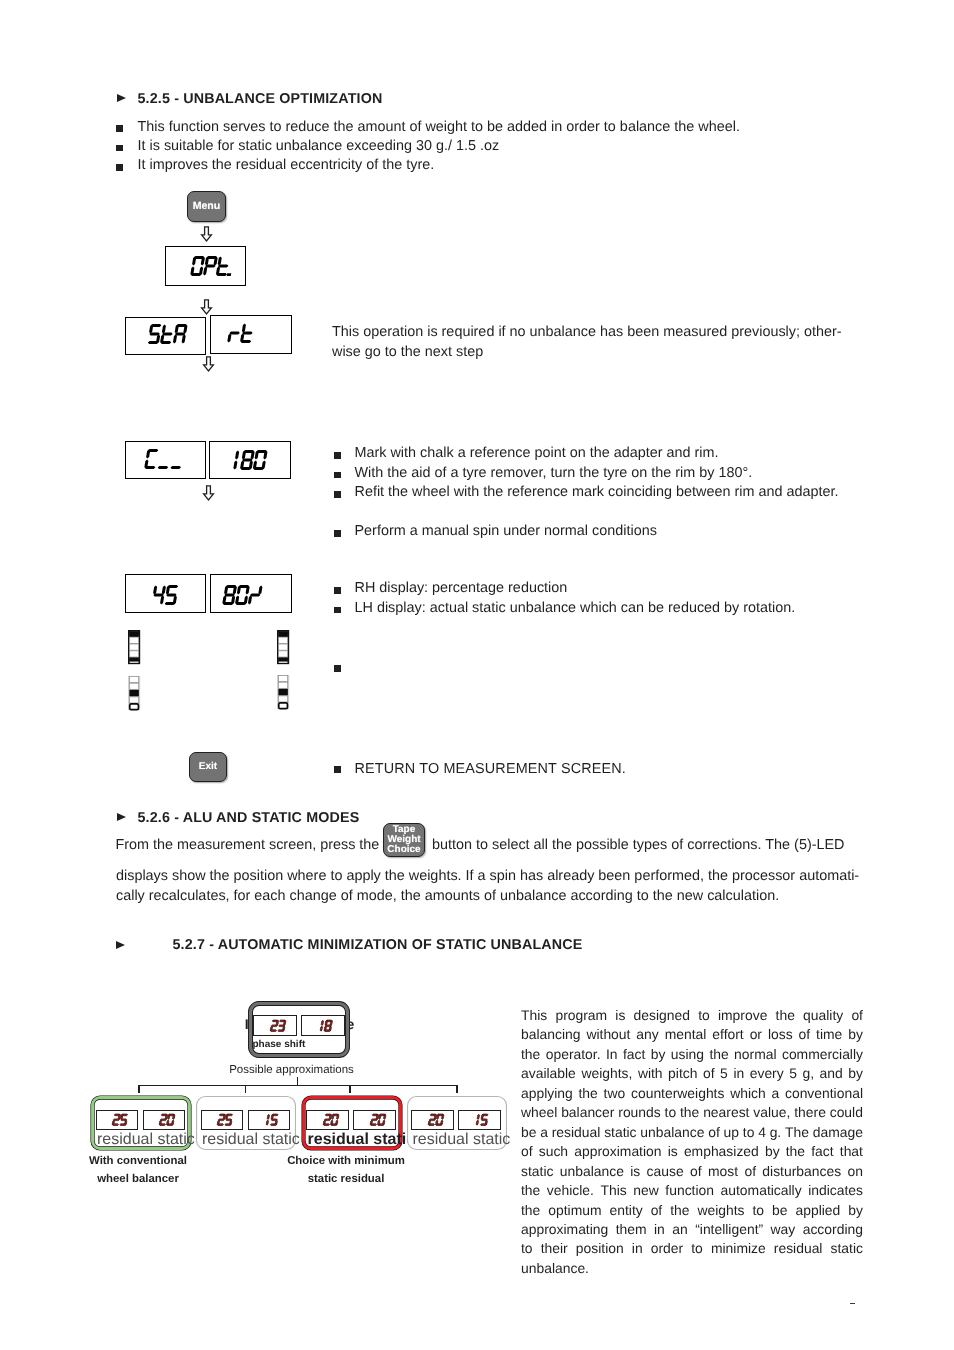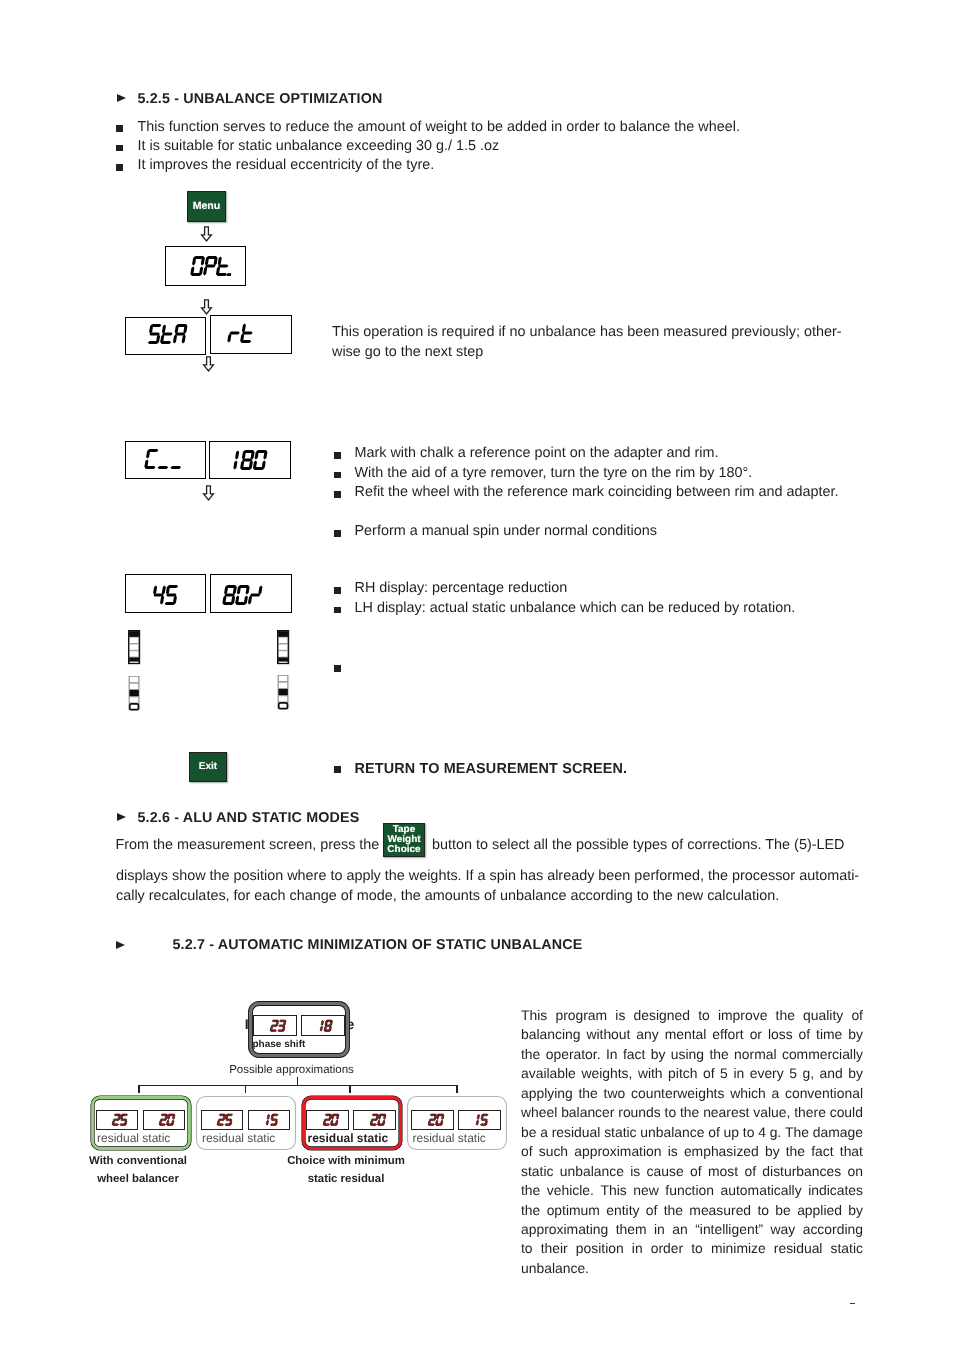--- a/index.html
+++ b/index.html
@@ -10,43 +10,43 @@
   .page{position:relative;width:954px;height:1350px;overflow:hidden;background:#fff;}
   .abs{position:absolute;}
 
   
   .head{font-size:14.3px;font-weight:bold;letter-spacing:0.15px;white-space:nowrap;}
   .tri{width:0;height:0;border-left:9.2px solid #231f20;border-top:4.6px solid transparent;border-bottom:4.6px solid transparent;}
 
   
   .bsq{width:6.5px;height:6.5px;background:#231f20;}
   .btxt{font-size:14.4px;white-space:nowrap;line-height:19.5px;}
-  .btxt.b{font-weight:bold;letter-spacing:0.15px;}
+  .btxt.b{font-weight:normal;letter-spacing:0.15px;}
 
   
   .para{font-size:14.4px;line-height:19.6px;}
   .jline{display:flex;justify-content:space-between;white-space:pre;}
   .jline.last{justify-content:flex-start;}
 
   
   .lcd{border:1.6px solid #000;background:#fff;box-sizing:border-box;display:flex;align-items:center;justify-content:center;}
   .lcd .seg{position:relative;top:0px;left:0.8px;}
 
   
-  .key{box-sizing:border-box;background:#14532d;border:1.7px solid #231f20;border-radius:0;
+  .key{box-sizing:border-box;background:#737373;border:1.7px solid #231f20;border-radius:7px;
        display:flex;flex-direction:column;align-items:center;justify-content:center;
        color:#fff;font-weight:bold;text-align:center;
        box-shadow:1px 1px 1.5px rgba(0,0,0,.35);}
   .key span{display:block;line-height:1.0;text-shadow:0 0 1px rgba(255,255,255,.5);}
 
   .lcdmini{position:absolute;box-sizing:border-box;border:1.5px solid #231f20;background:#fff;
            display:flex;align-items:center;justify-content:center;padding-left:8px;}
   .optbox{position:absolute;box-sizing:border-box;}
   .optframe{position:absolute;left:0;top:0;}
-  .optlabel{position:absolute;font-size:12px;color:#525252;white-space:nowrap;}
+  .optlabel{position:absolute;font-size:16px;color:#525252;white-space:nowrap;}
   .sbold{font-weight:bold;}
   .ctr{text-align:center;}
   svg{display:block;overflow:visible;}
 </style>
 </head>
 <body>
 
 <div class="page">
 
   <div class="abs" style="left:116.8px;top:94px;">
@@ -557,20 +557,20 @@
       <div class="jline"><span>This</span><span>program</span><span>is</span><span>designed</span><span>to</span><span>improve</span><span>the</span><span>quality</span><span>of</span></div>
       <div class="jline"><span>balancing</span><span>without</span><span>any</span><span>mental</span><span>effort</span><span>or</span><span>loss</span><span>of</span><span>time</span><span>by</span></div>
       <div class="jline"><span>the</span><span>operator.</span><span>In</span><span>fact</span><span>by</span><span>using</span><span>the</span><span>normal</span><span>commercially</span></div>
       <div class="jline"><span>available</span><span>weights,</span><span>with</span><span>pitch</span><span>of</span><span>5</span><span>in</span><span>every</span><span>5</span><span>g,</span><span>and</span><span>by</span></div>
       <div class="jline"><span>applying</span><span>the</span><span>two</span><span>counterweights</span><span>which</span><span>a</span><span>conventional</span></div>
       <div class="jline"><span>wheel</span><span>balancer</span><span>rounds</span><span>to</span><span>the</span><span>nearest</span><span>value,</span><span>there</span><span>could</span></div>
       <div class="jline"><span>be</span><span>a</span><span>residual</span><span>static</span><span>unbalance</span><span>of</span><span>up</span><span>to</span><span>4</span><span>g.</span><span>The</span><span>damage</span></div>
       <div class="jline"><span>of</span><span>such</span><span>approximation</span><span>is</span><span>emphasized</span><span>by</span><span>the</span><span>fact</span><span>that</span></div>
       <div class="jline"><span>static</span><span>unbalance</span><span>is</span><span>cause</span><span>of</span><span>most</span><span>of</span><span>disturbances</span><span>on</span></div>
       <div class="jline"><span>the</span><span>vehicle.</span><span>This</span><span>new</span><span>function</span><span>automatically</span><span>indicates</span></div>
-      <div class="jline"><span>the</span><span>optimum</span><span>entity</span><span>of</span><span>the</span><span>measured</span><span>to</span><span>be</span><span>applied</span><span>by</span></div>
+      <div class="jline"><span>the</span><span>optimum</span><span>entity</span><span>of</span><span>the</span><span>weights</span><span>to</span><span>be</span><span>applied</span><span>by</span></div>
       <div class="jline"><span>approximating</span><span>them</span><span>in</span><span>an</span><span>“intelligent”</span><span>way</span><span>according</span></div>
       <div class="jline"><span>to</span><span>their</span><span>position</span><span>in</span><span>order</span><span>to</span><span>minimize</span><span>residual</span><span>static</span></div>
       <div class="jline last"><span>unbalance.</span></div>
     </div>
 
   <div class="abs" style="left:850px;top:1302.5px;width:4.6px;height:1.9px;background:#3a3a3a;"></div>
 </div>
 
 </body></html>

